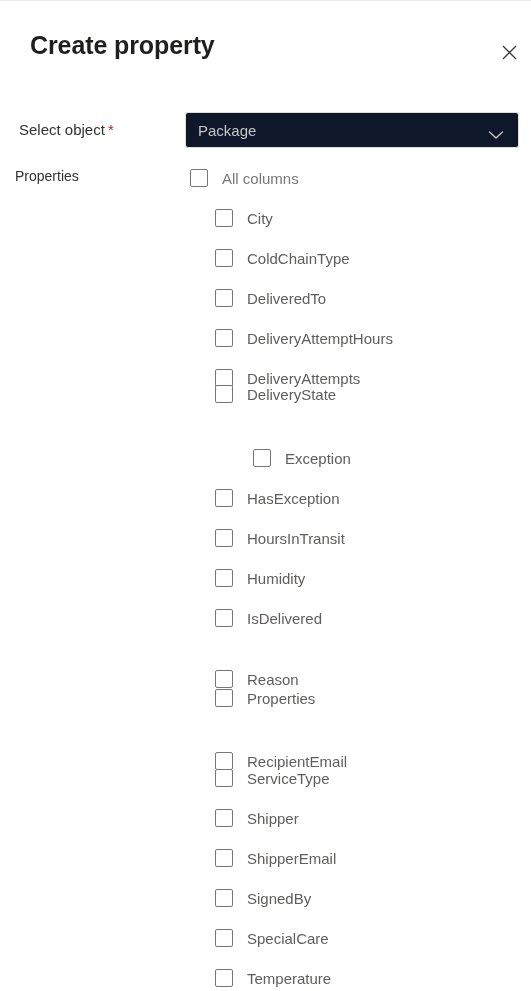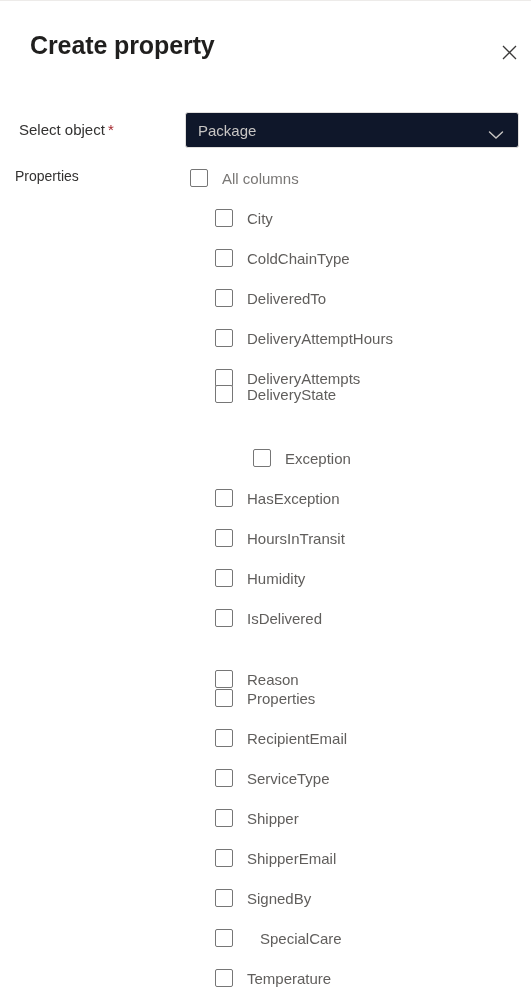--- a/index.html
+++ b/index.html
@@ -235,41 +235,41 @@
         <span class="cb-label">IsDelivered</span>
       </div>
       <div class="cb-row" style="left: 215px; top: 647px; margin-top: 21px;">
         <span class="cb-box"></span>
         <span class="cb-label">Reason</span>
       </div>
       <div class="cb-row" style="left: 215px; top: 687px;">
         <span class="cb-box"></span>
         <span class="cb-label">Properties</span>
       </div>
-      <div class="cb-row" style="left: 215px; top: 727px;">
+      <div class="cb-row" style="left: 215px; top: 750px;">
         <span class="cb-box"></span>
         <span class="cb-label">RecipientEmail</span>
       </div>
       <div class="cb-row" style="left: 215px; top: 767px;">
         <span class="cb-box"></span>
         <span class="cb-label">ServiceType</span>
       </div>
       <div class="cb-row" style="left: 215px; top: 807px; justify-content: center;">
         <span class="cb-box"></span>
         <span class="cb-label">Shipper</span>
       </div>
       <div class="cb-row" style="left: 215px; top: 847px;">
         <span class="cb-box"></span>
         <span class="cb-label">ShipperEmail</span>
       </div>
       <div class="cb-row" style="left: 215px; top: 887px;">
         <span class="cb-box"></span>
         <span class="cb-label">SignedBy</span>
       </div>
-      <div class="cb-row" style="left: 215px; top: 927px; gap: 13px;">
+      <div class="cb-row" style="left: 215px; top: 927px;">
         <span class="cb-box"></span>
         <span class="cb-label">SpecialCare</span>
       </div>
       <div class="cb-row" style="left: 215px; top: 967px;">
         <span class="cb-box"></span>
         <span class="cb-label">Temperature</span>
       </div>
     </div>
 
 </div>

